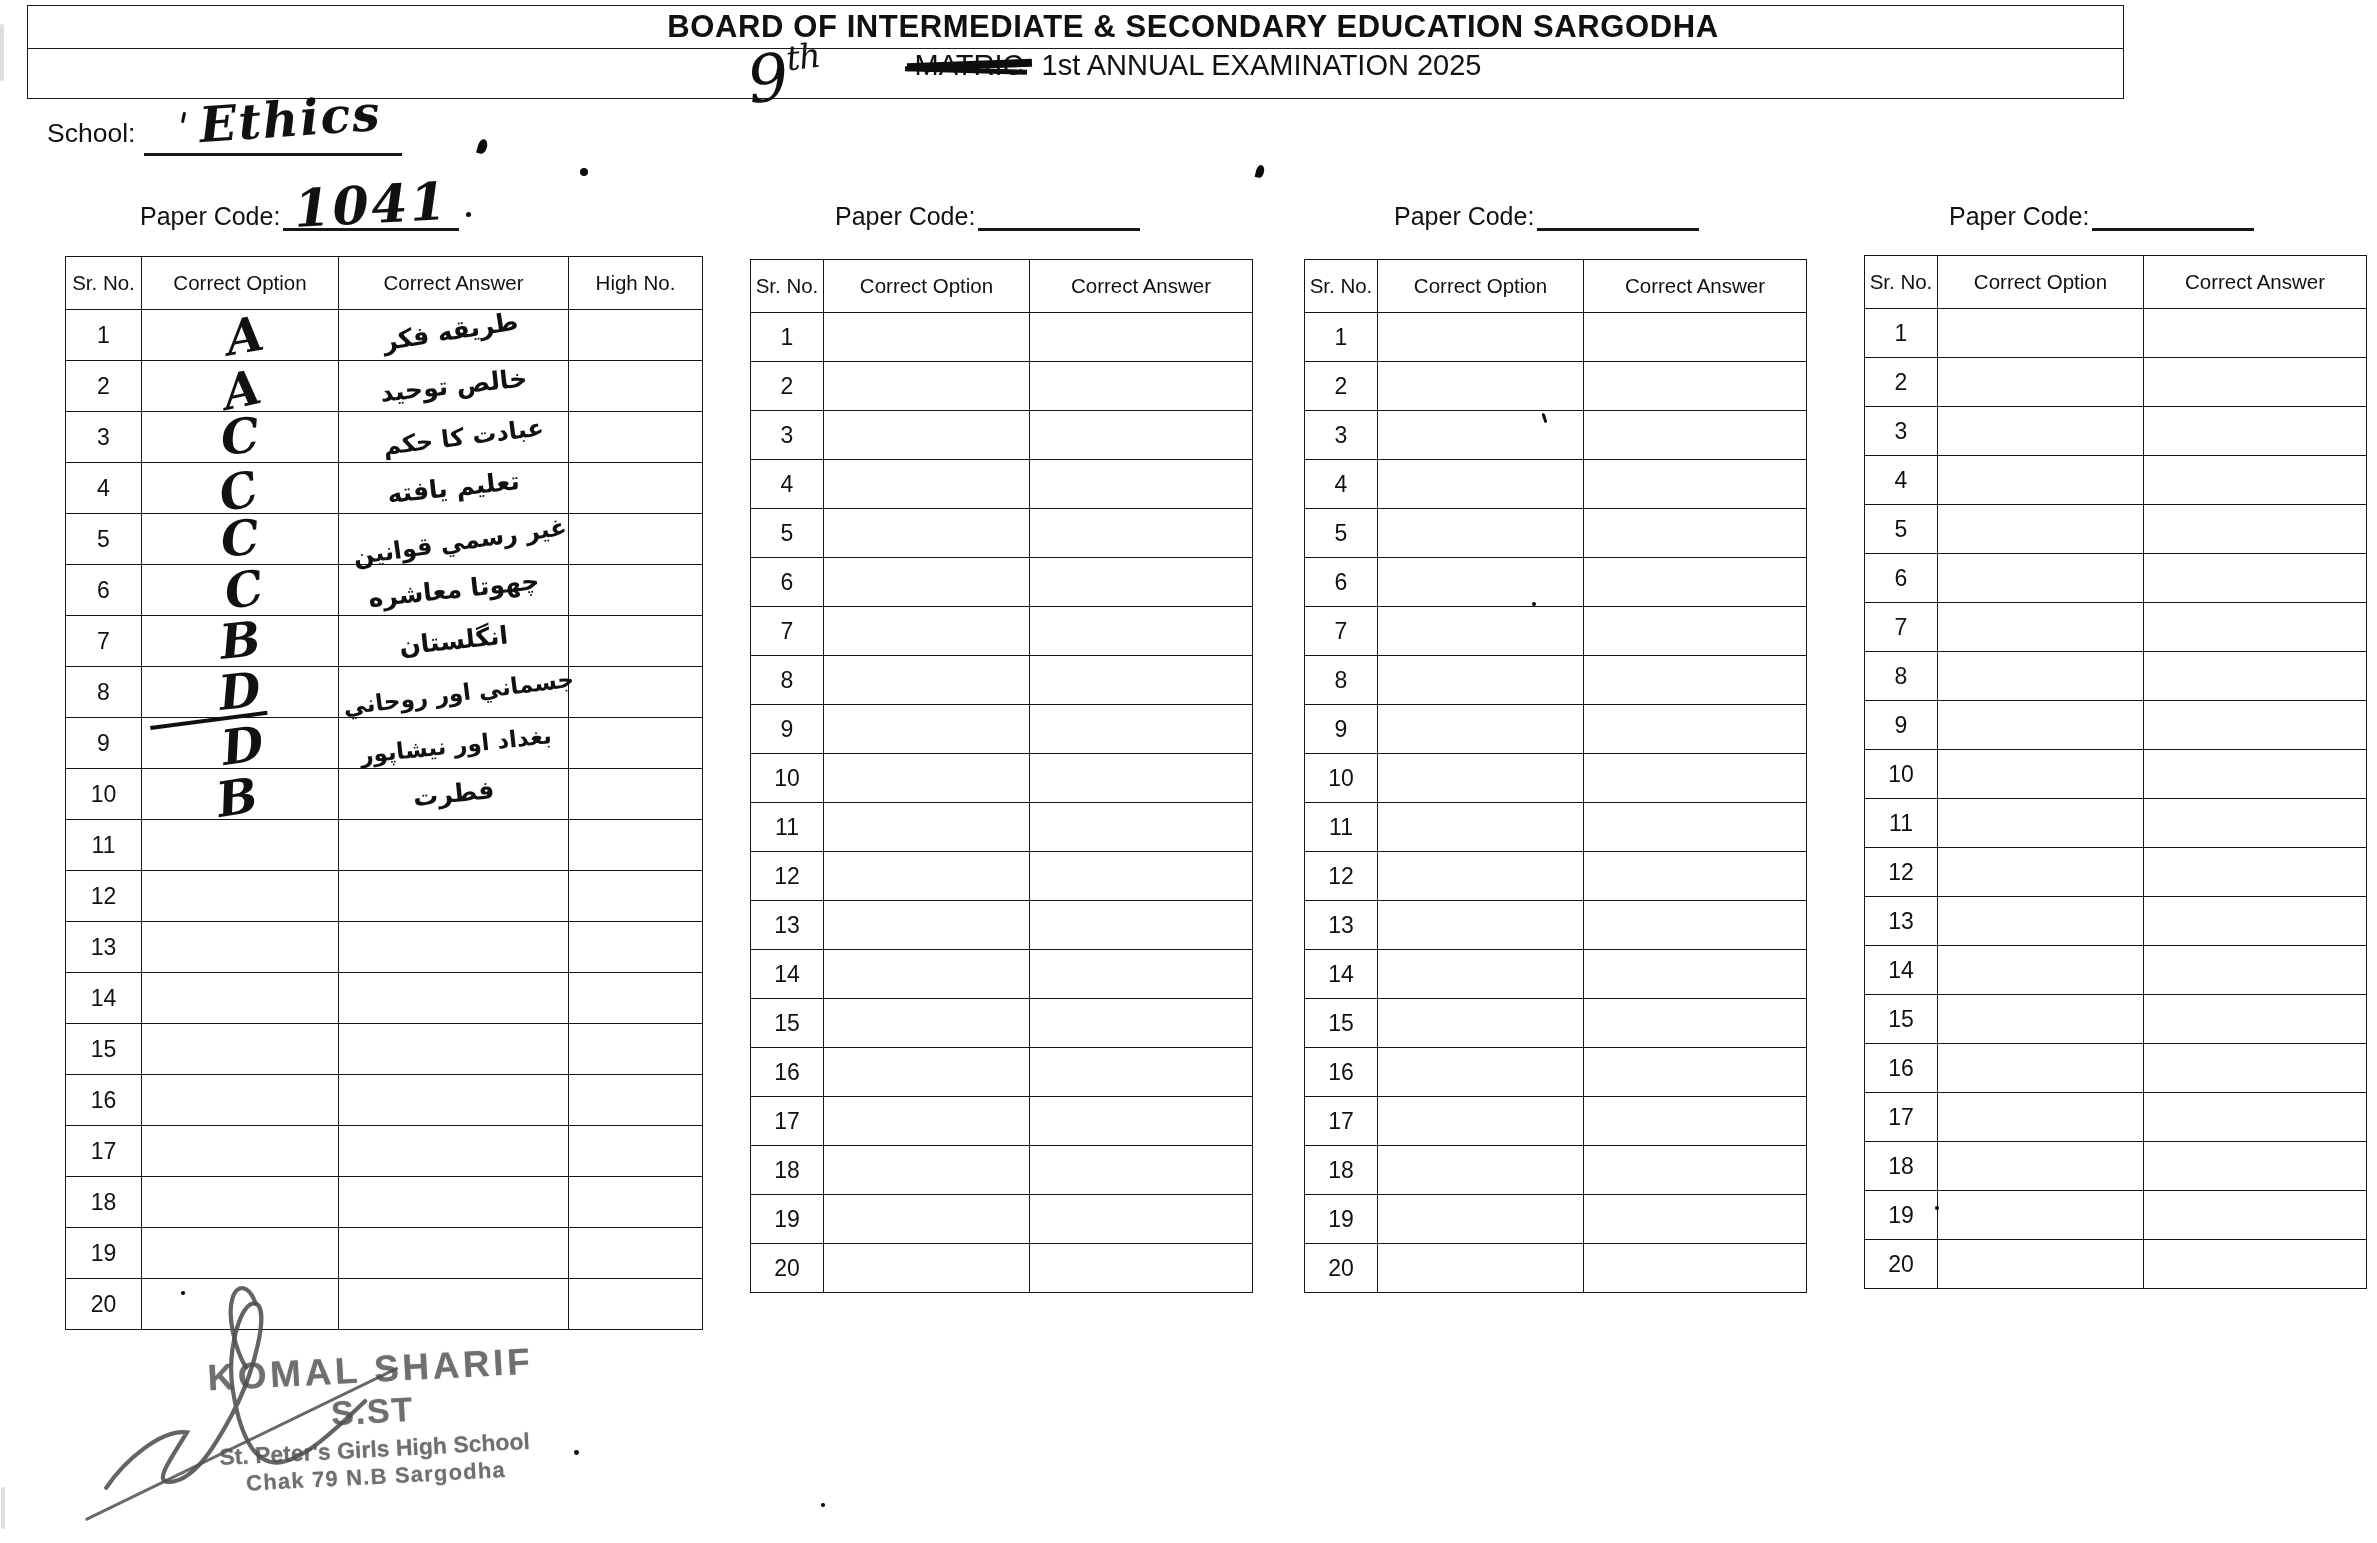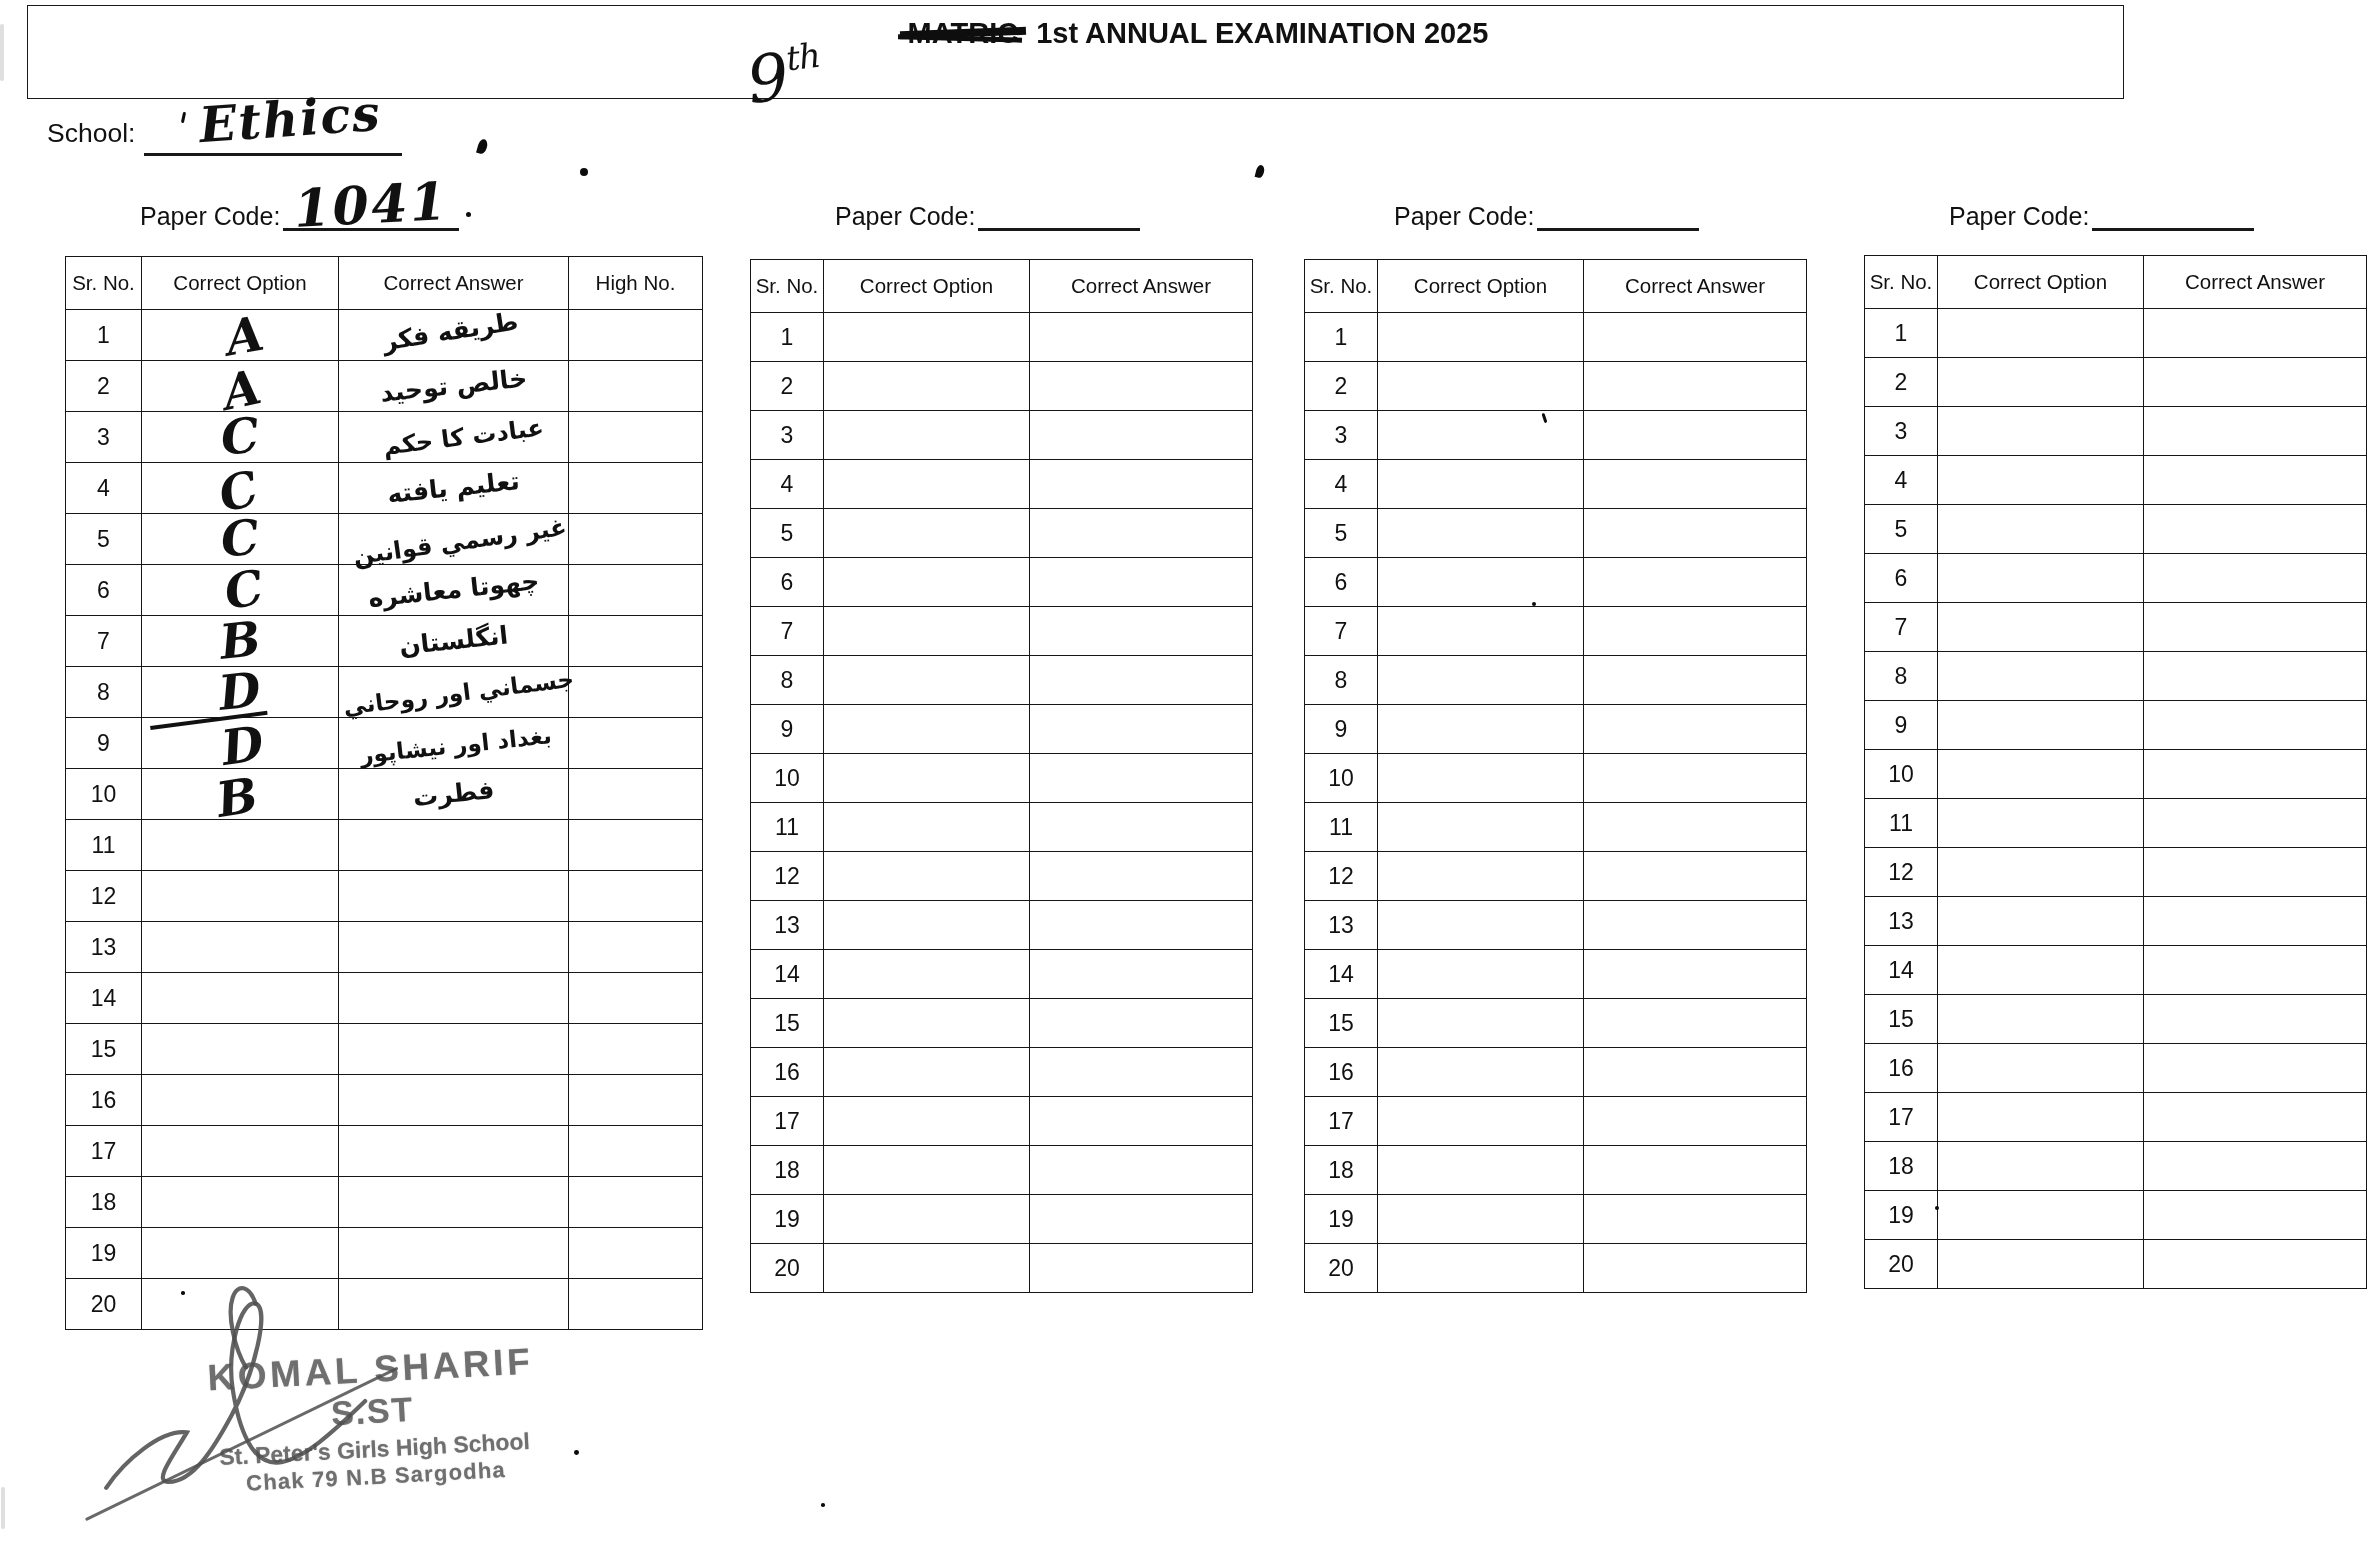--- a/index.html
+++ b/index.html
@@ -5,21 +5,21 @@
   html,body{margin:0;padding:0;background:#e8e8e8;}
   .page{
     position:relative;width:2377px;height:1543px;background:#ffffff;
     font-family:"Liberation Sans",sans-serif;color:#111;overflow:hidden;
   }
 
   
   .header-box{position:absolute;left:27px;top:4.8px;width:2095px;height:92px;border:1.8px solid #1a1a1a;}
   .header-row1{height:42px;border-bottom:1.8px solid #1a1a1a;display:flex;align-items:center;justify-content:center;}
   .header-row1 .board-title{margin-left:235px;font-size:31px;font-weight:bold;letter-spacing:0.6px;white-space:nowrap;}
-  .header-row2{height:44px;display:flex;align-items:flex-end;justify-content:center;font-size:29px;font-weight:bold;}
+  .header-row2{height:44px;display:flex;align-items:flex-start;justify-content:center;font-size:29px;font-weight:normal;}
   .header-row2 .struck{margin-left:245px;position:relative;white-space:nowrap;}
   .struck::before{content:"";position:absolute;left:-7.2px;right:-8.4px;top:36%;height:8.4px;background:#0e0e0e;transform:rotate(-2deg);}
   .struck::after{content:"";position:absolute;left:-9.6px;right:-3.6px;top:58%;height:5.4px;background:#0e0e0e;transform:rotate(1.6deg);}
   .exam-rest{margin-left:18px;white-space:nowrap;}
   .hw-class{position:absolute;left:747px;top:42px;font-family:"DejaVu Serif",serif;font-style:italic;
     font-size:65px;font-weight:500;transform:rotate(-7deg);line-height:1;z-index:3;}
   .hw-class sup{font-size:34px;vertical-align:28px;letter-spacing:-1.2px;}
 
   
   .subject-label{position:absolute;left:47px;top:118px;font-size:26.5px;}
@@ -84,20 +84,23 @@
   .speck{position:absolute;background:#0c0c0c;border-radius:50%;}
   .speck.comma{border-radius:60% 60% 60% 0;}
   .smudge{position:absolute;background:#b9b9b9;opacity:.45;border-radius:1.8px;}
 </style>
 </head>
 <body>
 
 <div class="page">
 
   <div class="header-box">
+    <div class="header-row1">
+      <span class="board-title">BOARD OF INTERMEDIATE &amp; SECONDARY EDUCATION SARGODHA</span>
+    </div>
     <div class="header-row2">
       <span class="struck">MATRIC</span>
       <span class="exam-rest">1st  ANNUAL EXAMINATION 2025</span>
     </div>
   </div>
   <div class="hw-class"><span>9</span><sup>th</sup></div>
 
   <span class="subject-label">School:</span>
   <span class="subject-value">Ethics</span>
   <div class="subject-underline"></div>

